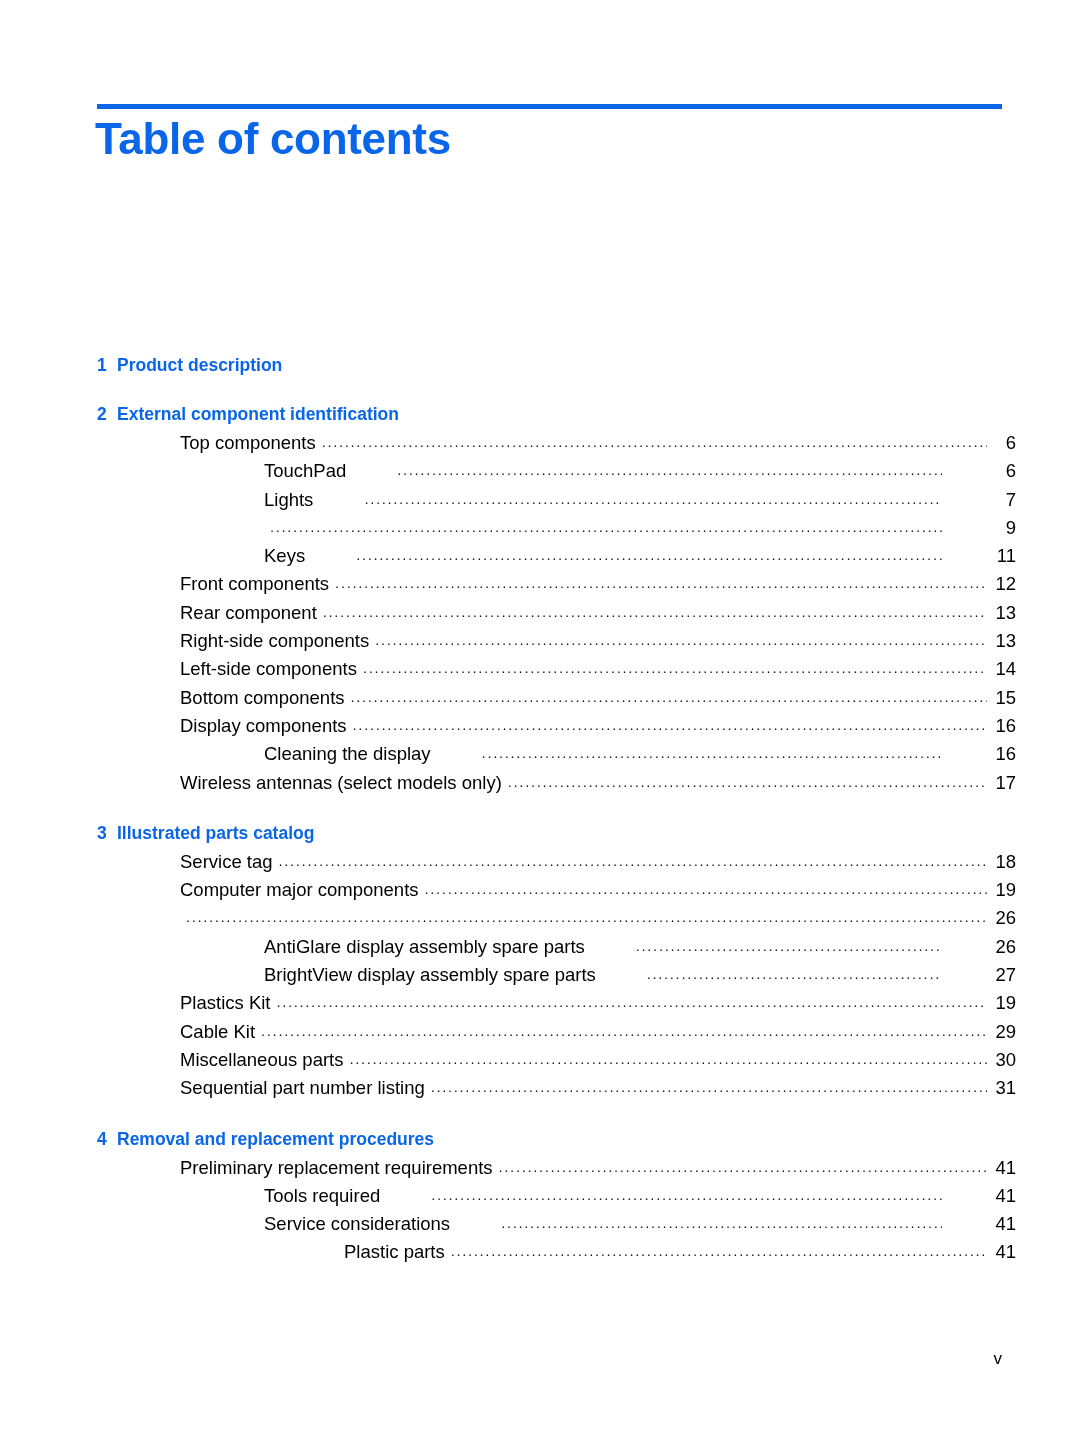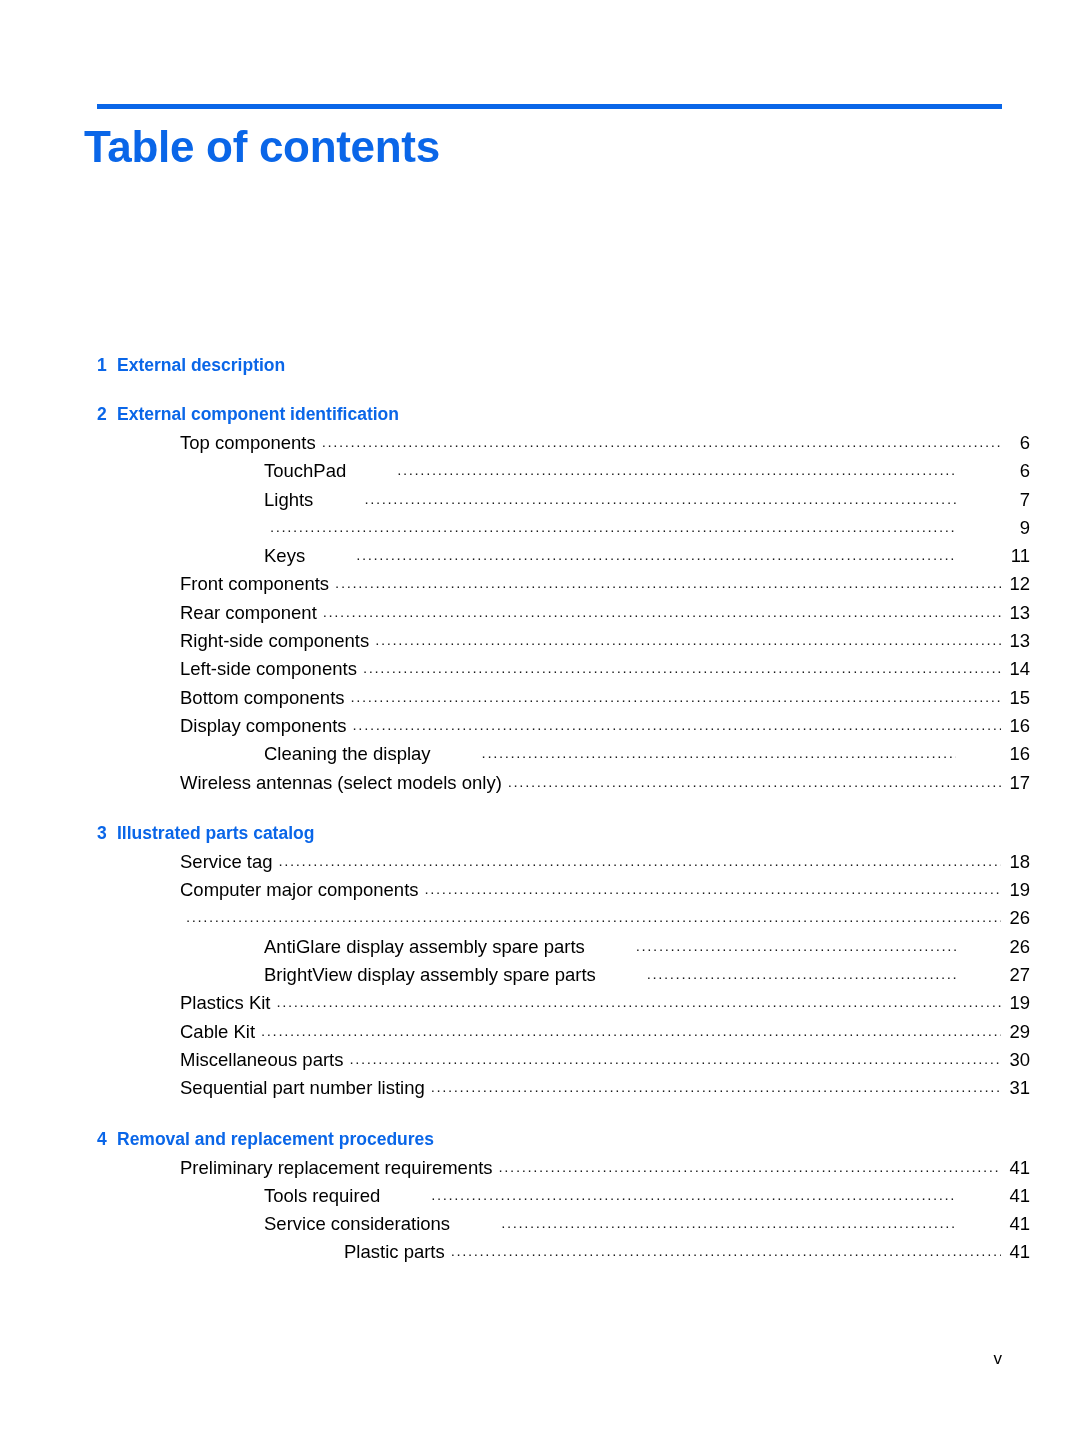--- a/index.html
+++ b/index.html
@@ -26,28 +26,27 @@
   .title-rule {
     position: absolute;
     left: 97px;
     top: 104px;
     width: 905px;
     height: 5px;
     background: #0a66e8;
   }
   .page-title {
     position: absolute;
-    left: 84px;
+    left: 95px;
     top: 114px;
     font-size: 44px;
     font-weight: bold;
     color: #0a66e8;
     letter-spacing: -0.3px;
     white-space: nowrap;
-    margin-top: 8px;
   }
 
   
   .toc {
     position: absolute;
     left: 0;
     top: 352px;
     width: 1080px;
   }
 
@@ -80,21 +79,21 @@
     padding: 0;
     list-style: none;
   }
 
   .entry {
     display: flex;
     align-items: baseline;
     font-size: 18.5px;
     line-height: 27.3px;
     color: #000000;
-    padding-right: 50px;
+    padding-right: 64px;
   }
   .entry .label {
     white-space: nowrap;
     flex: 0 0 auto;
   }
   .entry .leader {
     flex: 1 1 auto;
     overflow: hidden;
     white-space: nowrap;
     margin: 0 5px 0 6px;
@@ -131,21 +130,21 @@
 
 <div class="page">
 
   <div class="title-rule"></div>
   <div class="page-title">Table of contents</div>
 
   <div class="toc" id="toc-root">
       <div class="chapter">
         <div class="chapter-head">
           <span class="chapter-num">1</span>
-          <span class="chapter-title">External description</span>
+          <span class="chapter-title">Product description</span>
         </div>
         <ul class="entries"></ul>
       </div>
       <div class="chapter">
         <div class="chapter-head">
           <span class="chapter-num">2</span>
           <span class="chapter-title">External component identification</span>
         </div>
         <ul class="entries">
           <li class="entry lvl1">

